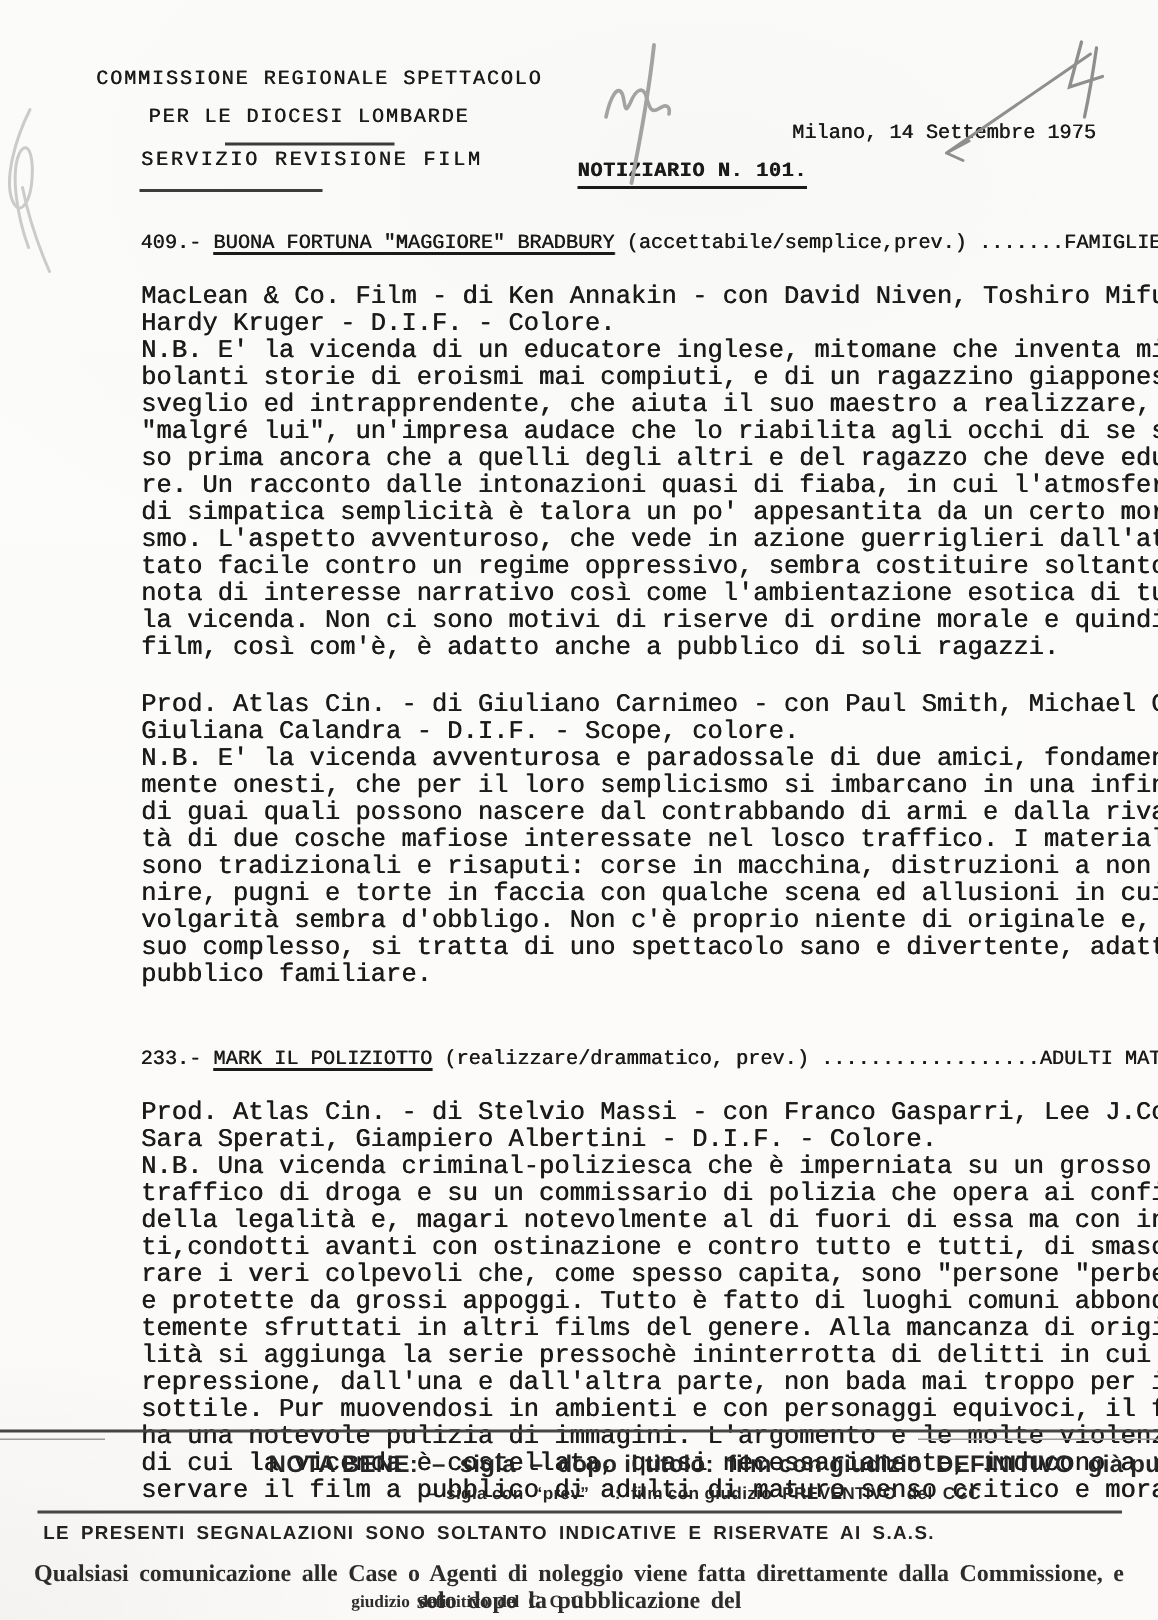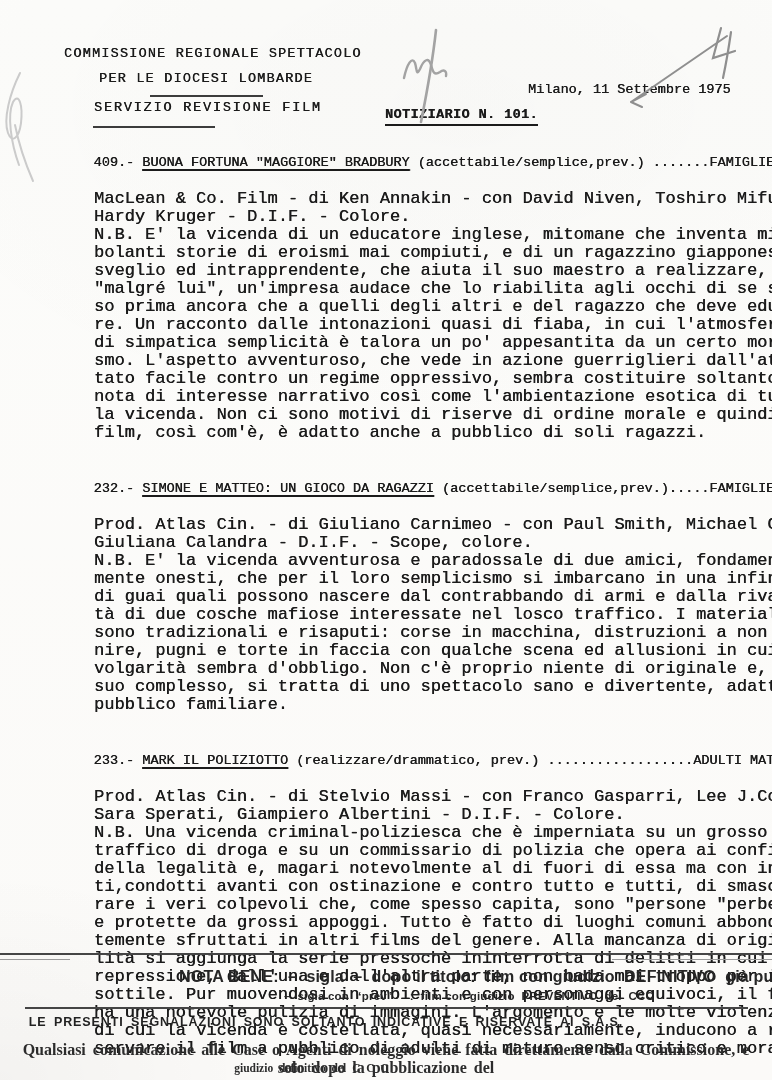--- a/index.html
+++ b/index.html
@@ -55,21 +55,21 @@
 </style>
 </head>
 <body>
 
 <div class="abs org1 tw">COMMISSIONE REGIONALE SPETTACOLO</div>
 <div class="abs org2 tw">PER LE DIOCESI LOMBARDE</div>
 <div class="abs hrule1"></div>
 <div class="abs dept tw">SERVIZIO REVISIONE FILM</div>
 <div class="abs hrule2"></div>
 <div class="abs bulletin tw">NOTIZIARIO N. 101.</div>
-<div class="abs dateline tw">Milano, 11 Settembre 1975</div>
+<div class="abs dateline tw">Milano, 14 Settembre 1975</div>
 
 <svg class="mark" style="left:0;top:65px" width="48" height="120" viewBox="0 0 48 120">
   <path d="M20,8 C10,28 3,54 8,68 C12,79 19,73 21,58 C23,40 19,27 13,37 C7,50 11,78 19,100 M15,60 C19,80 26,100 33,116" fill="none" stroke="#cbcbcb" stroke-width="2" stroke-linecap="round"></path>
 </svg>
 <svg class="mark" style="left:388px;top:26px" width="85" height="102" viewBox="0 0 85 102">
   <path d="M48,4 C45,32 39,66 33,96" fill="none" stroke="#a3a3a3" stroke-width="2.6" stroke-linecap="round"></path>
   <path d="M16,52 C19,38 24,30 27,37 C29,43 28,51 32,43 C36,33 41,31 43,39 C45,46 46,50 52,46 C56,43 59,45 58,50" fill="none" stroke="#a3a3a3" stroke-width="2.4" stroke-linecap="round"></path>
 </svg>
 <svg class="mark" style="left:615px;top:20px" width="150" height="92" viewBox="0 0 150 92">
   <path d="M112,16 L16,82 M16,82 L31,74 M16,82 L27,87" fill="none" stroke="#8f8f8f" stroke-width="2" stroke-linecap="round"></path>
@@ -92,23 +92,20 @@
 re. Un racconto dalle intonazioni quasi di fiaba, in cui l'atmosfera
 di simpatica semplicità è talora un po' appesantita da un certo morali
 smo. L'aspetto avventuroso, che vede in azione guerriglieri dall'atten
 tato facile contro un regime oppressivo, sembra costituire soltanto una
 nota di interesse narrativo così come l'ambientazione esotica di tutta
 la vicenda. Non ci sono motivi di riserve di ordine morale e quindi il
 film, così com'è, è adatto anche a pubblico di soli ragazzi.</div>
   </div>
 
   <div class="entry">
-    <div class="entry-heading tw">
-      <span>232.- </span><span class="entry-title">SIMONE E MATTEO: UN GIOCO DA RAGAZZI</span><span> (accettabile/semplice,prev.)</span><span>.....</span><span>FAMIGLIE</span>
-    </div>
     <div class="entry-body tw">Prod. Atlas Cin. - di Giuliano Carnimeo - con Paul Smith, Michael Coby,
 Giuliana Calandra - D.I.F. - Scope, colore.
 N.B. E' la vicenda avventurosa e paradossale di due amici, fondamental
 mente onesti, che per il loro semplicismo si imbarcano in una infinità
 di guai quali possono nascere dal contrabbando di armi e dalla rivali-
 tà di due cosche mafiose interessate nel losco traffico. I materiali
 sono tradizionali e risaputi: corse in macchina, distruzioni a non fi-
 nire, pugni e torte in faccia con qualche scena ed allusioni in cui la
 volgarità sembra d'obbligo. Non c'è proprio niente di originale e, nel
 suo complesso, si tratta di uno spettacolo sano e divertente, adatto a

